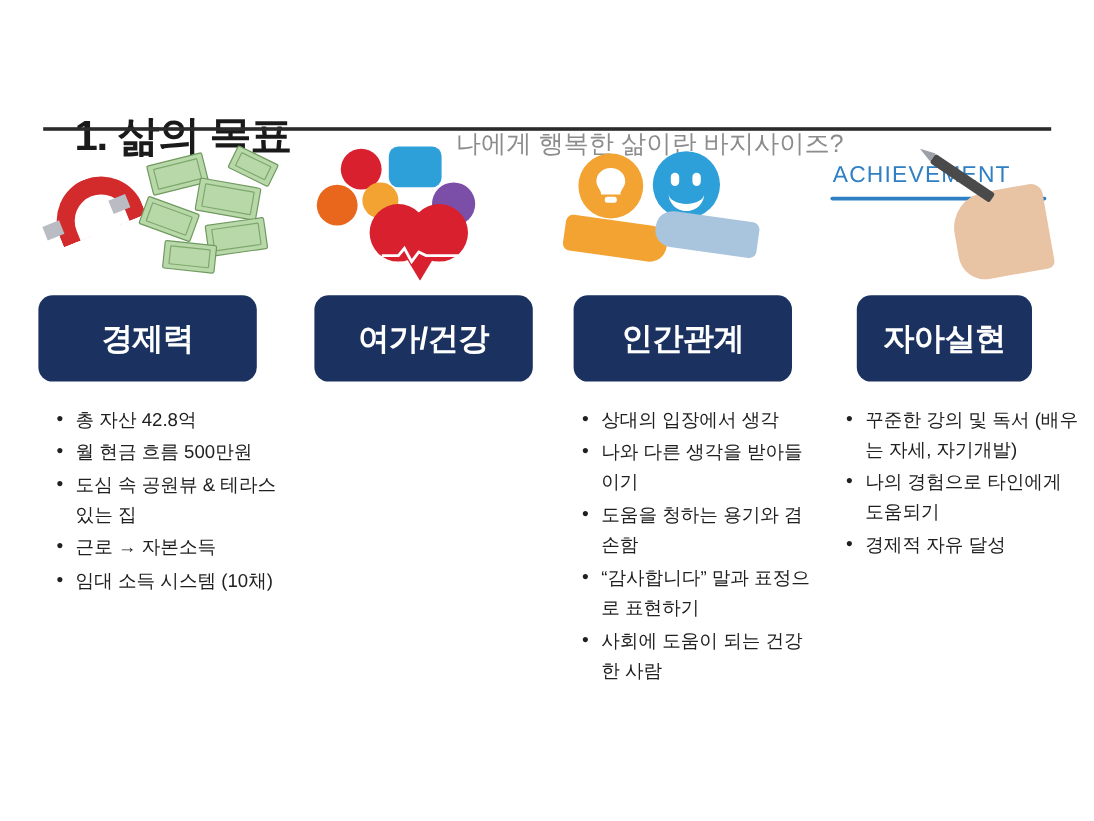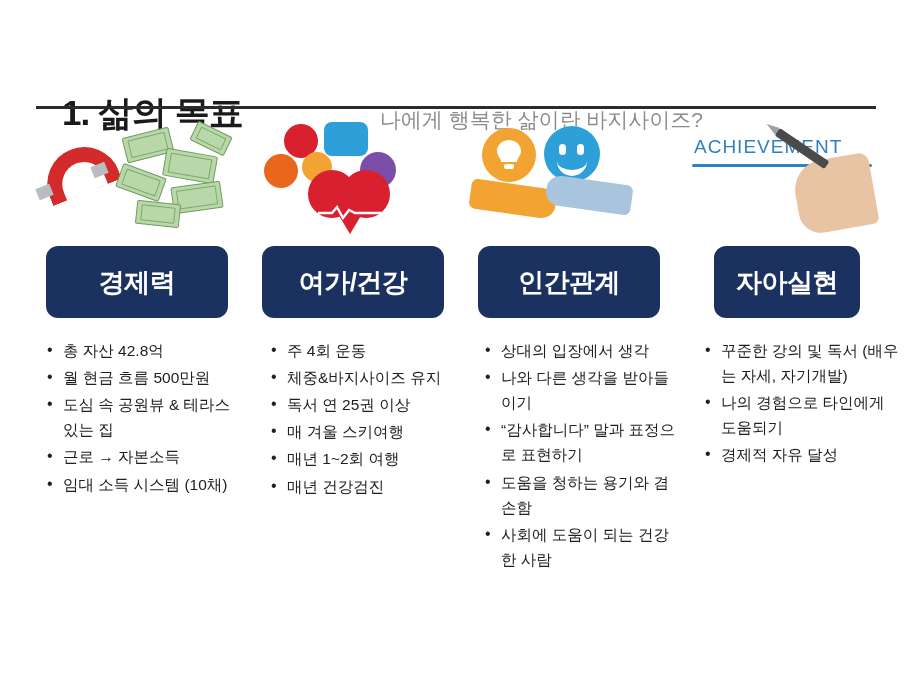--- a/index.html
+++ b/index.html
@@ -86,21 +86,21 @@
     background: #1b3160;
     color: #ffffff;
     display: flex;
     align-items: center;
     justify-content: center;
     font-size: 26px;
     font-weight: bold;
     letter-spacing: -0.5px;
   }
   .col-1 .badge { margin-left: 12px; width: 182px; }
-  .col-0 .badge { margin-left: 14px; width: 182px; text-align: center; }
+  .col-0 .badge { margin-left: 0; width: 182px; text-align: center; }
   .col-2 .badge { margin-left: 10px; width: 182px; }
   .col-3 .badge { margin-left: 26px; width: 146px; }
 
   .bullets {
     margin-top: 20px;
     padding: 0;
     list-style: none;
   }
   .bullets li {
     position: relative;
@@ -361,28 +361,20 @@
         <div class="heart">
           <div class="lobe lobeL"></div>
           <div class="lobe lobeR"></div>
           <div class="body"></div>
           <svg class="ecg" viewBox="0 0 64 16">
             <polyline points="0,9 14,9 19,3 25,14 31,6 37,9 64,9" fill="none" stroke="#ffffff" stroke-width="2.4"></polyline>
           </svg>
         </div>
       </div>
       <div class="badge">여가/건강</div>
-      <ul class="bullets">
-        <li>주 4회 운동</li>
-        <li>체중&amp;바지사이즈 유지</li>
-        <li>독서 연 25권 이상</li>
-        <li>매 겨울 스키여행</li>
-        <li>매년 1~2회 여행</li>
-        <li>매년 건강검진</li>
-      </ul>
     </div>
 
     <div class="col col-2">
       <div class="art">
         <div class="bulb-circle">
           <svg viewBox="0 0 54 54" width="54" height="54">
             <path d="M27 12c-7 0-12 5-12 11 0 5 4 7 4 11h16c0-4 4-6 4-11 0-6-5-11-12-11z" fill="#ffffff"></path>
             <rect x="22" y="36" width="10" height="5" rx="2" fill="#ffffff"></rect>
           </svg>
         </div>
@@ -391,22 +383,22 @@
           <div class="eye eyeR"></div>
           <div class="mouth"></div>
         </div>
         <div class="hand-l"></div>
         <div class="hand-r"></div>
       </div>
       <div class="badge">인간관계</div>
       <ul class="bullets">
         <li>상대의 입장에서 생각</li>
         <li>나와 다른 생각을 받아들이기</li>
+        <li>도움을 청하는 용기와 겸손함</li>
         <li>“감사합니다” 말과 표정으로 표현하기</li>
-        <li>도움을 청하는 용기와 겸손함</li>
         <li>사회에 도움이 되는 건강한 사람</li>
       </ul>
     </div>
 
     <div class="col col-3">
       <div class="art">
         <div class="ach-word">ACHIEVEMENT</div>
         <div class="ach-underline"></div>
         <div class="ach-hand"></div>
         <div class="ach-pen"></div>

